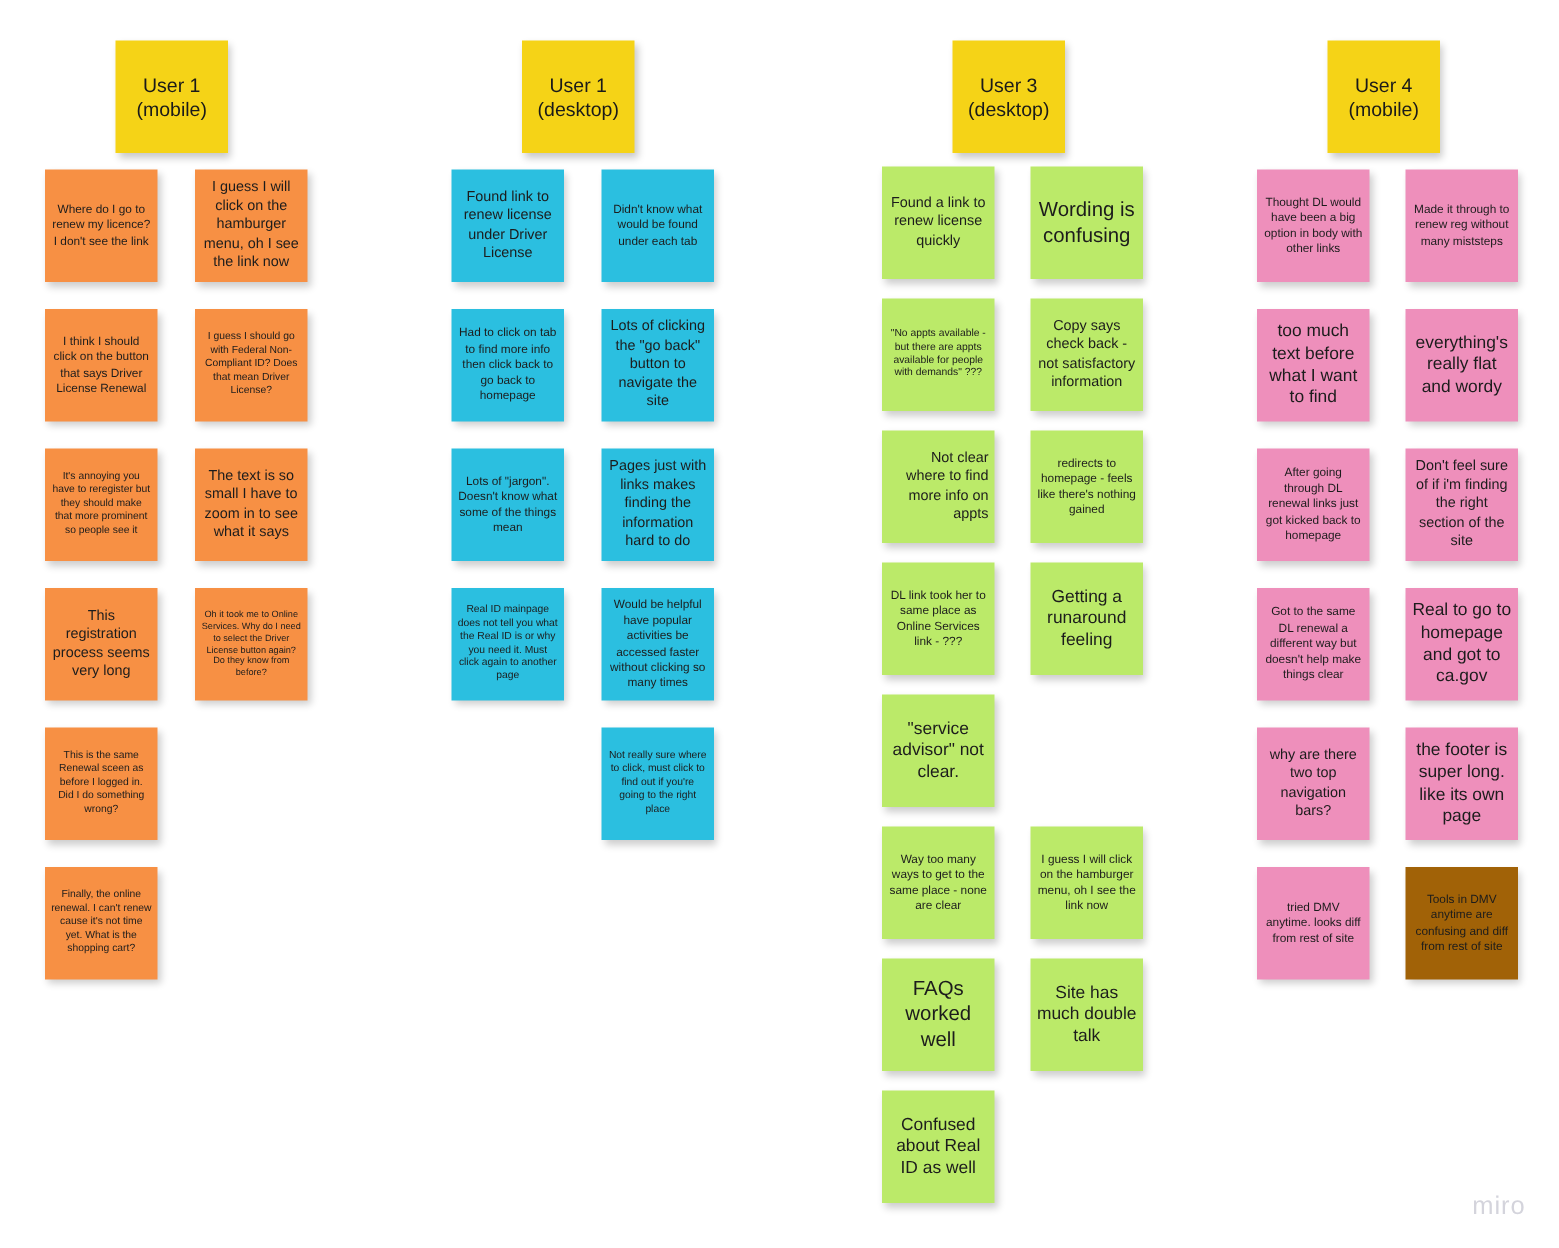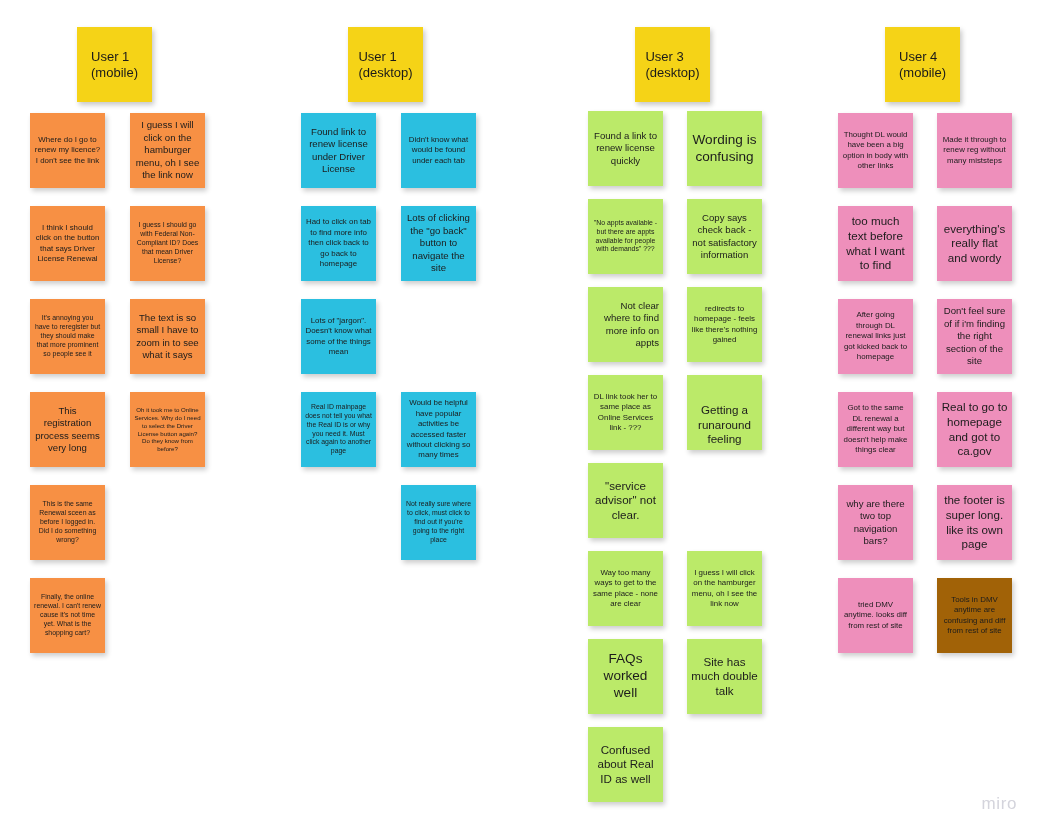--- a/index.html
+++ b/index.html
@@ -22,21 +22,21 @@
     height: 832px;
     background: #ffffff;
   }
   .header-note {
     position: absolute;
     width: 75px;
     height: 75px;
     display: flex;
     align-items: center;
     justify-content: center;
-    text-align: left;
+    text-align: center;
     box-sizing: border-box;
     padding: 4px 3px;
     color: #1a1a1a;
     font-size: 13px;
     line-height: 1.22;
     box-shadow: 2px 3px 5px rgba(0,0,0,0.22);
   }
   .note {
     position: absolute;
     width: 75px;
@@ -127,20 +127,23 @@
     </div>
     <div class="note" style="left: 301px; top: 392px; background: rgb(43, 191, 224);">
       <span class="txt fs-s">Real ID mainpage does not tell you what the Real ID is or why you need it. Must click again to another page</span>
     </div>
     <div class="note" style="left: 401px; top: 113px; background: rgb(43, 191, 224);">
       <span class="txt fs-m">Didn't know what would be found under each tab</span>
     </div>
     <div class="note" style="left: 401px; top: 206px; background: rgb(43, 191, 224);">
       <span class="txt fs-l">Lots of clicking the "go back" button to navigate the site</span>
     </div>
+    <div class="note" style="left: 401px; top: 299px; background: rgb(43, 191, 224);">
+      <span class="txt fs-l">Pages just with links makes finding the information hard to do</span>
+    </div>
     <div class="note" style="left: 401px; top: 392px; background: rgb(43, 191, 224);">
       <span class="txt fs-m">Would be helpful have popular activities be accessed faster without clicking so many times</span>
     </div>
     <div class="note" style="left: 401px; top: 485px; background: rgb(43, 191, 224);">
       <span class="txt fs-s">Not really sure where to click, must click to find out if you're going to the right place</span>
     </div>
     <div class="header-note" style="left: 635px; top: 27px; background: rgb(245, 211, 23);">
       <span><span>User 3</span><br><span>(desktop)</span></span>
     </div>
     <div class="note" style="left: 588px; top: 111px; background: rgb(187, 234, 105);">
@@ -169,21 +172,21 @@
     </div>
     <div class="note" style="left: 687px; top: 111px; background: rgb(187, 234, 105);">
       <span class="txt fs-xxl">Wording is confusing</span>
     </div>
     <div class="note" style="left: 687px; top: 199px; background: rgb(187, 234, 105);">
       <span class="txt fs-l">Copy says check back - not satisfactory information</span>
     </div>
     <div class="note" style="left: 687px; top: 287px; background: rgb(187, 234, 105);">
       <span class="txt fs-m">redirects to homepage - feels like there's nothing gained</span>
     </div>
-    <div class="note" style="left: 687px; top: 375px; background: rgb(187, 234, 105); align-items: flex-end;">
+    <div class="note" style="left: 687px; top: 375px; background: rgb(187, 234, 105);">
       <span class="txt fs-xl">Getting a runaround feeling</span>
     </div>
     <div class="note" style="left: 687px; top: 551px; background: rgb(187, 234, 105);">
       <span class="txt fs-m">I guess I will click on the hamburger menu, oh I see the link now</span>
     </div>
     <div class="note" style="left: 687px; top: 639px; background: rgb(187, 234, 105);">
       <span class="txt fs-xl">Site has much double talk</span>
     </div>
     <div class="header-note" style="left: 885px; top: 27px; background: rgb(245, 211, 23);">
       <span><span>User 4</span><br><span>(mobile)</span></span>

